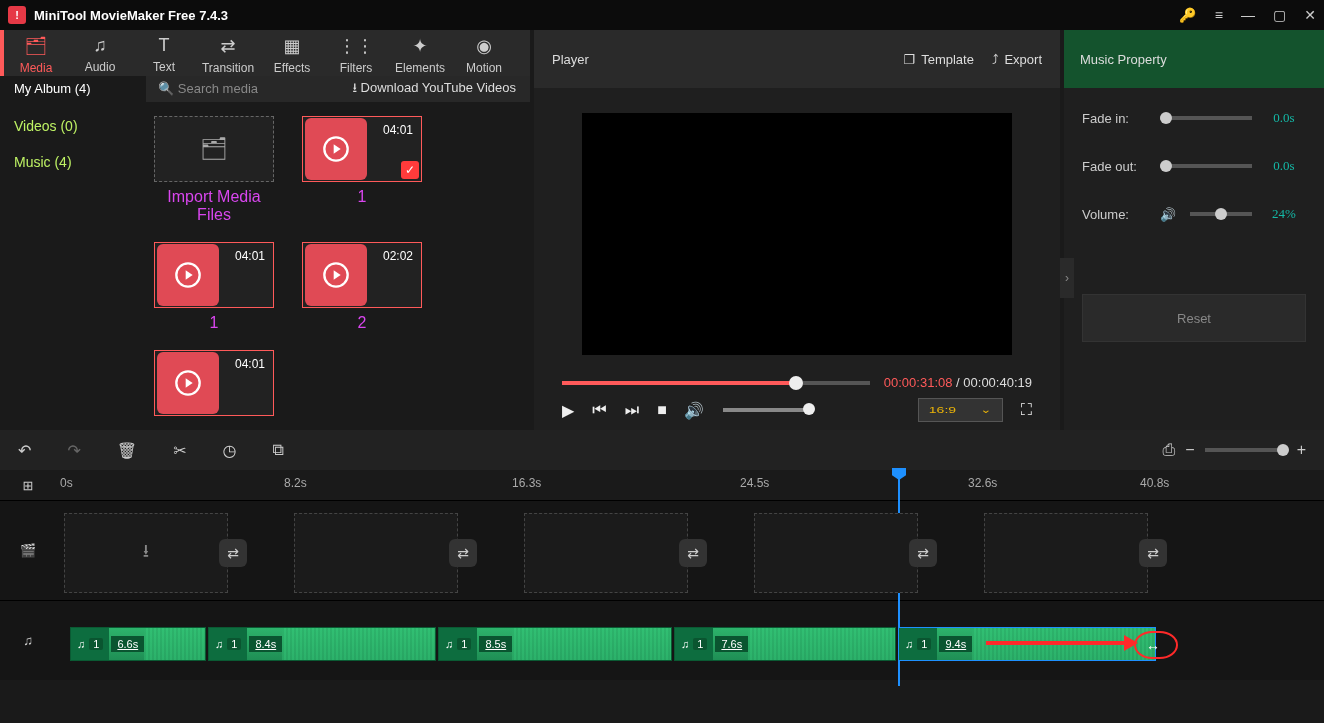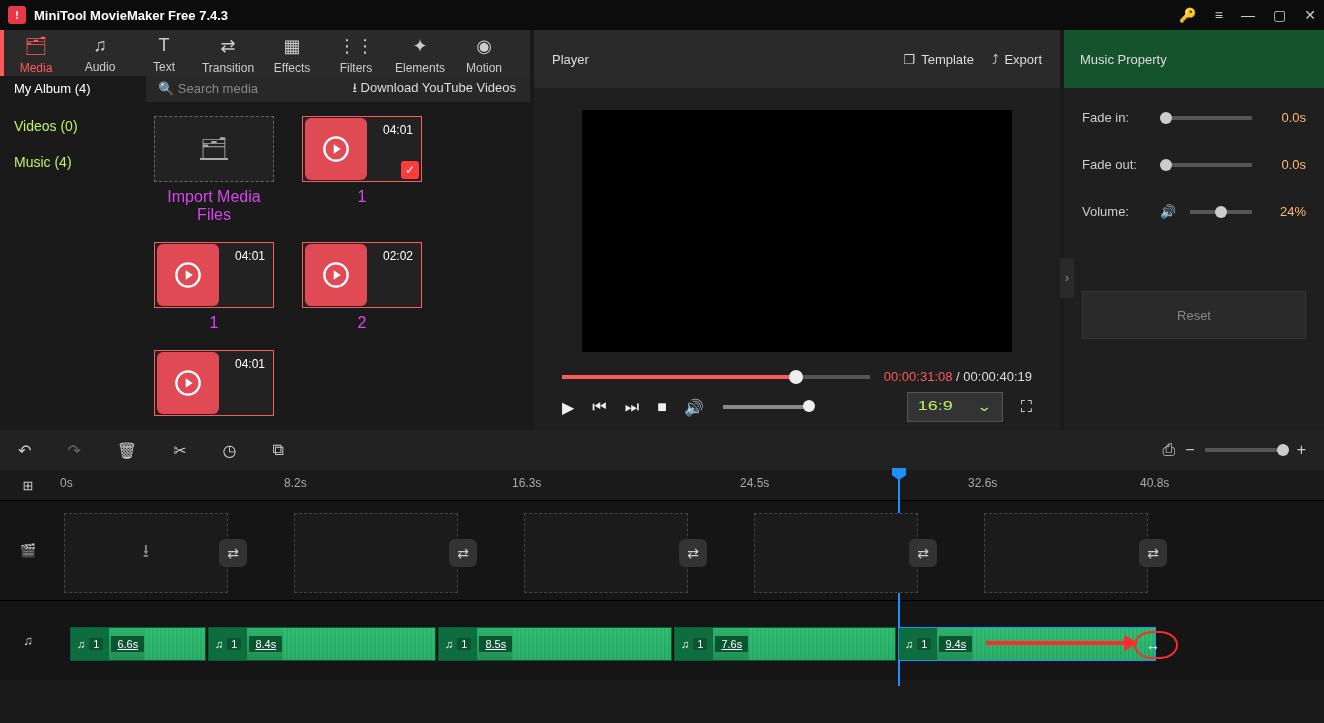--- a/index.html
+++ b/index.html
@@ -31,21 +31,21 @@
 .subhead .search { flex:1; display:flex;align-items:center;padding-left:12px;color:#888;}
 .subhead .dl { padding-right:14px; color:#ddd; font-size:13px;}
 .subhead .dl::before{content:"⭳ ";}
 
 
 .mediabody { flex:1; display:flex;}
 .sidebar { width:146px; background:#1a1a1a; padding-top:6px;}
 .sidebar div { padding:10px 14px; color:#bef264; font-size:14px;}
 .grid { flex:1; padding:14px 8px; display:flex; flex-wrap:wrap; gap:18px 28px; align-content:flex-start; overflow:hidden;}
 .cell { width:120px; text-align:center;}
-.thumb { width:120px;height:66px;background:#222;border:1px solid #333;position:relative;display:flex;align-items:center;justify-content:flex-start;text-decoration:underline;}
+.thumb { width:120px;height:66px;background:#222;border:1px solid #333;position:relative;display:flex;align-items:center;justify-content:flex-start;}
 .thumb.dashed { border:1px dashed #666; justify-content:center; color:#aaa; font-size:22px;}
 .thumb.sel { border:1px solid #ff5a5a;}
 .thumb .mico { width:62px;height:62px;background:#e04a55;border-radius:6px;margin:2px;display:flex;align-items:center;justify-content:center;color:#fff;}
 .thumb .dur { position:absolute; top:6px; right:8px; color:#fff; font-size:12px;}
 .thumb .check { position:absolute; bottom:2px; right:2px; width:18px;height:18px;background:#ff3b3b;border-radius:3px;color:#fff;font-size:12px;display:flex;align-items:center;justify-content:center;}
 .cell .cap { margin-top:6px; color:#d946ef; font-size:16px;}
 
 
 .phead { height:58px; display:flex; align-items:center; padding:0 18px; background:#2a2a2a;}
 .phead .ptitle { flex:1; color:#ddd; }
@@ -56,32 +56,32 @@
 .pbar { flex:1; height:4px; background:#555; position:relative;}
 .pbar .fill { position:absolute;left:0;top:0;height:100%;background:#ff5a5a;width:76%;}
 .pbar .knob { position:absolute;top:-5px;left:76%;width:14px;height:14px;border-radius:50%;background:#eee;transform:translateX(-50%);}
 .time { color:#ddd; font-size:13px;}
 .time .cur{color:#ff5a5a;}
 .controls { display:flex; align-items:center; gap:18px; padding:8px 28px 0;}
 .controls .c { color:#eee; font-size:16px;}
 .controls .vol { width:90px;height:4px;background:#888;position:relative;}
 .controls .vol .vk{position:absolute;right:-2px;top:-5px;width:12px;height:12px;border-radius:50%;background:#eee;}
 .controls .spacer{flex:1;}
-.controls .ratio { background:#333;border:1px solid #555;padding:3px 10px;color:#bef264;display:flex;gap:24px;font-size:18px;}
+.controls .ratio { background:#333;border:1px solid #555;padding:3px 10px;color:#eab308;display:flex;gap:24px;font-size:14px;}
 .controls .ratio span{transform:scaleY(0.7);}
 
 
 .rhead { height:58px;background:#14532d;display:flex;align-items:center;padding:0 16px;color:#ddd;}
 .prop { padding:22px 18px; display:flex; flex-direction:column; gap:32px;}
 .prow { display:flex; align-items:center; gap:10px;}
 .prow .plabel{ width:68px; color:#ccc;}
 .prow .slider{ flex:1;height:4px;background:#555;position:relative;}
 .prow .slider .sk{position:absolute;left:0;top:-4px;width:12px;height:12px;border-radius:50%;background:#ccc;}
 .prow .slider .sk.mid{left:40%;}
-.prow .val{ width:44px;text-align:right;color:#fdba74;}
+.prow .val{ width:44px;text-align:center;color:#14b8a6;font-family:Liberation Serif, serif;}
 .prow .vico{color:#ddd;margin-right:4px;}
 .reset { margin:50px 18px 0;height:48px;background:#2a2a2a;color:#888;display:flex;align-items:center;justify-content:center;border:1px solid #333;}
 .rtoggle{ position:absolute; left:1060px; top:258px; width:14px;height:40px;background:#2a2a2a;color:#888;display:flex;align-items:center;justify-content:center;font-size:12px;}
 
 
 .tl-toolbar { height:40px;background:#222;display:flex;align-items:center;padding:0 18px;gap:36px;}
 .tl-toolbar .ti{color:#ccc;font-size:16px;}
 .tl-toolbar .spacer{flex:1;}
 .tl-toolbar .zoom{display:flex;align-items:center;gap:10px;}
 .tl-toolbar .zbar{width:82px;height:4px;background:#555;position:relative;}

